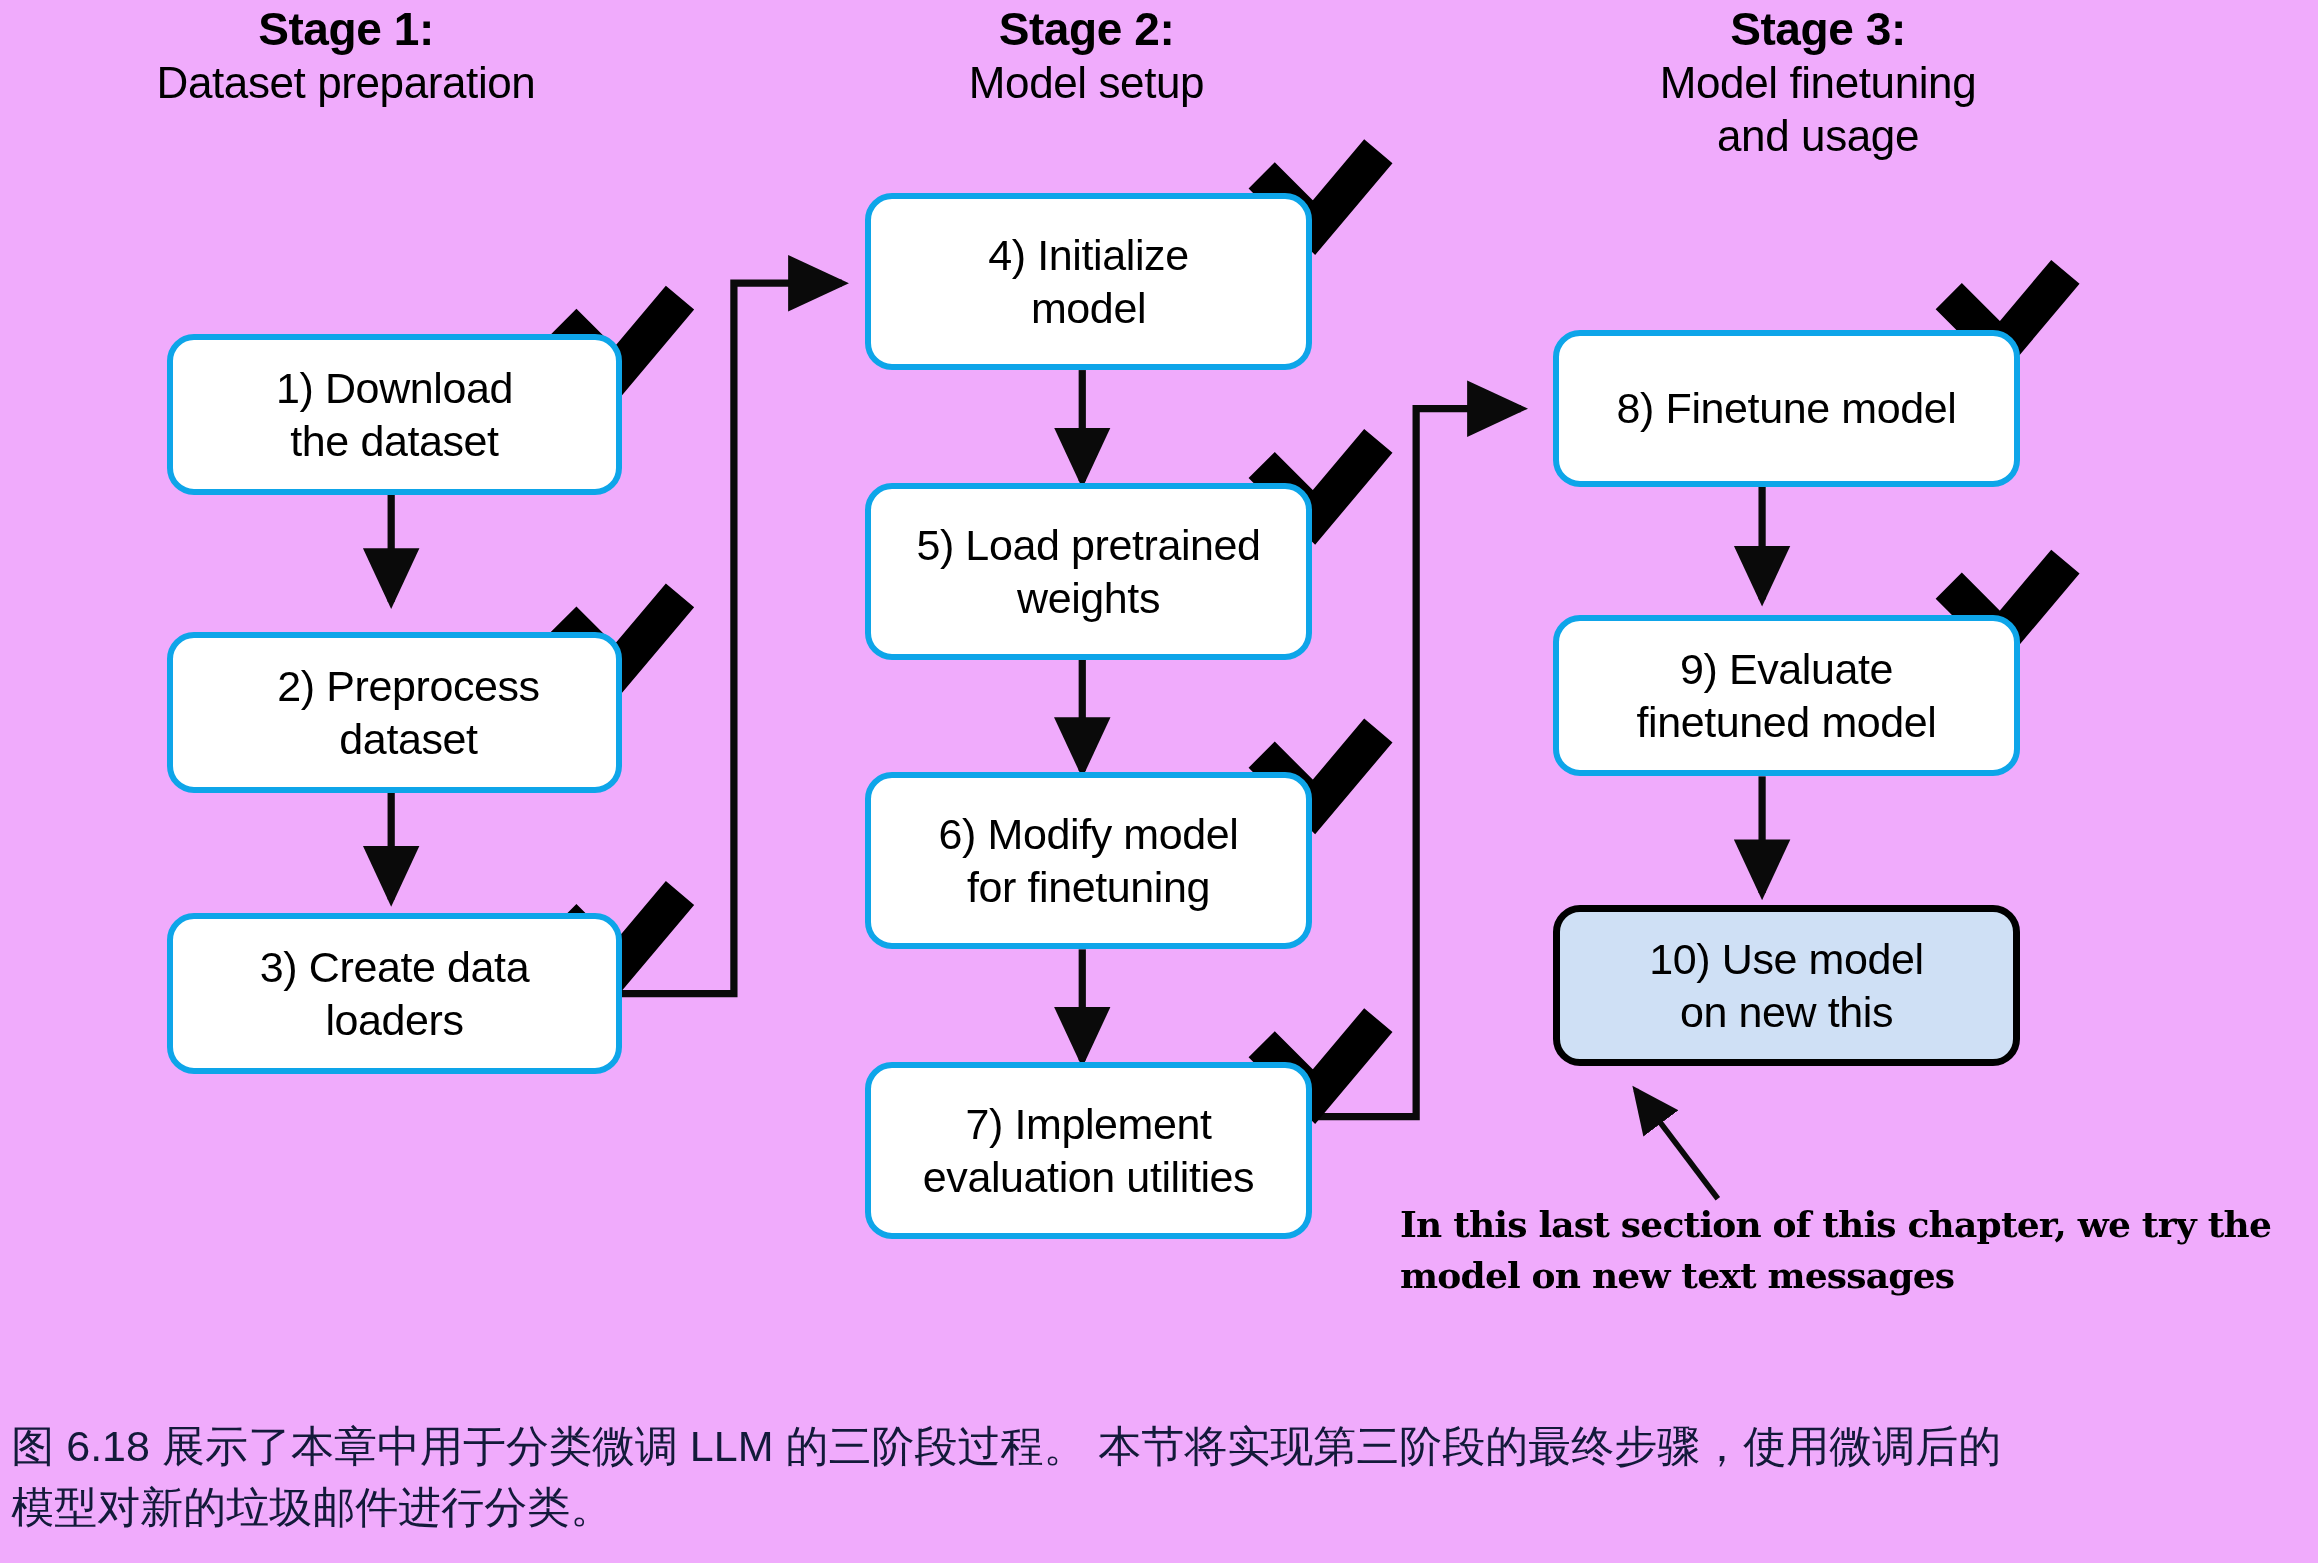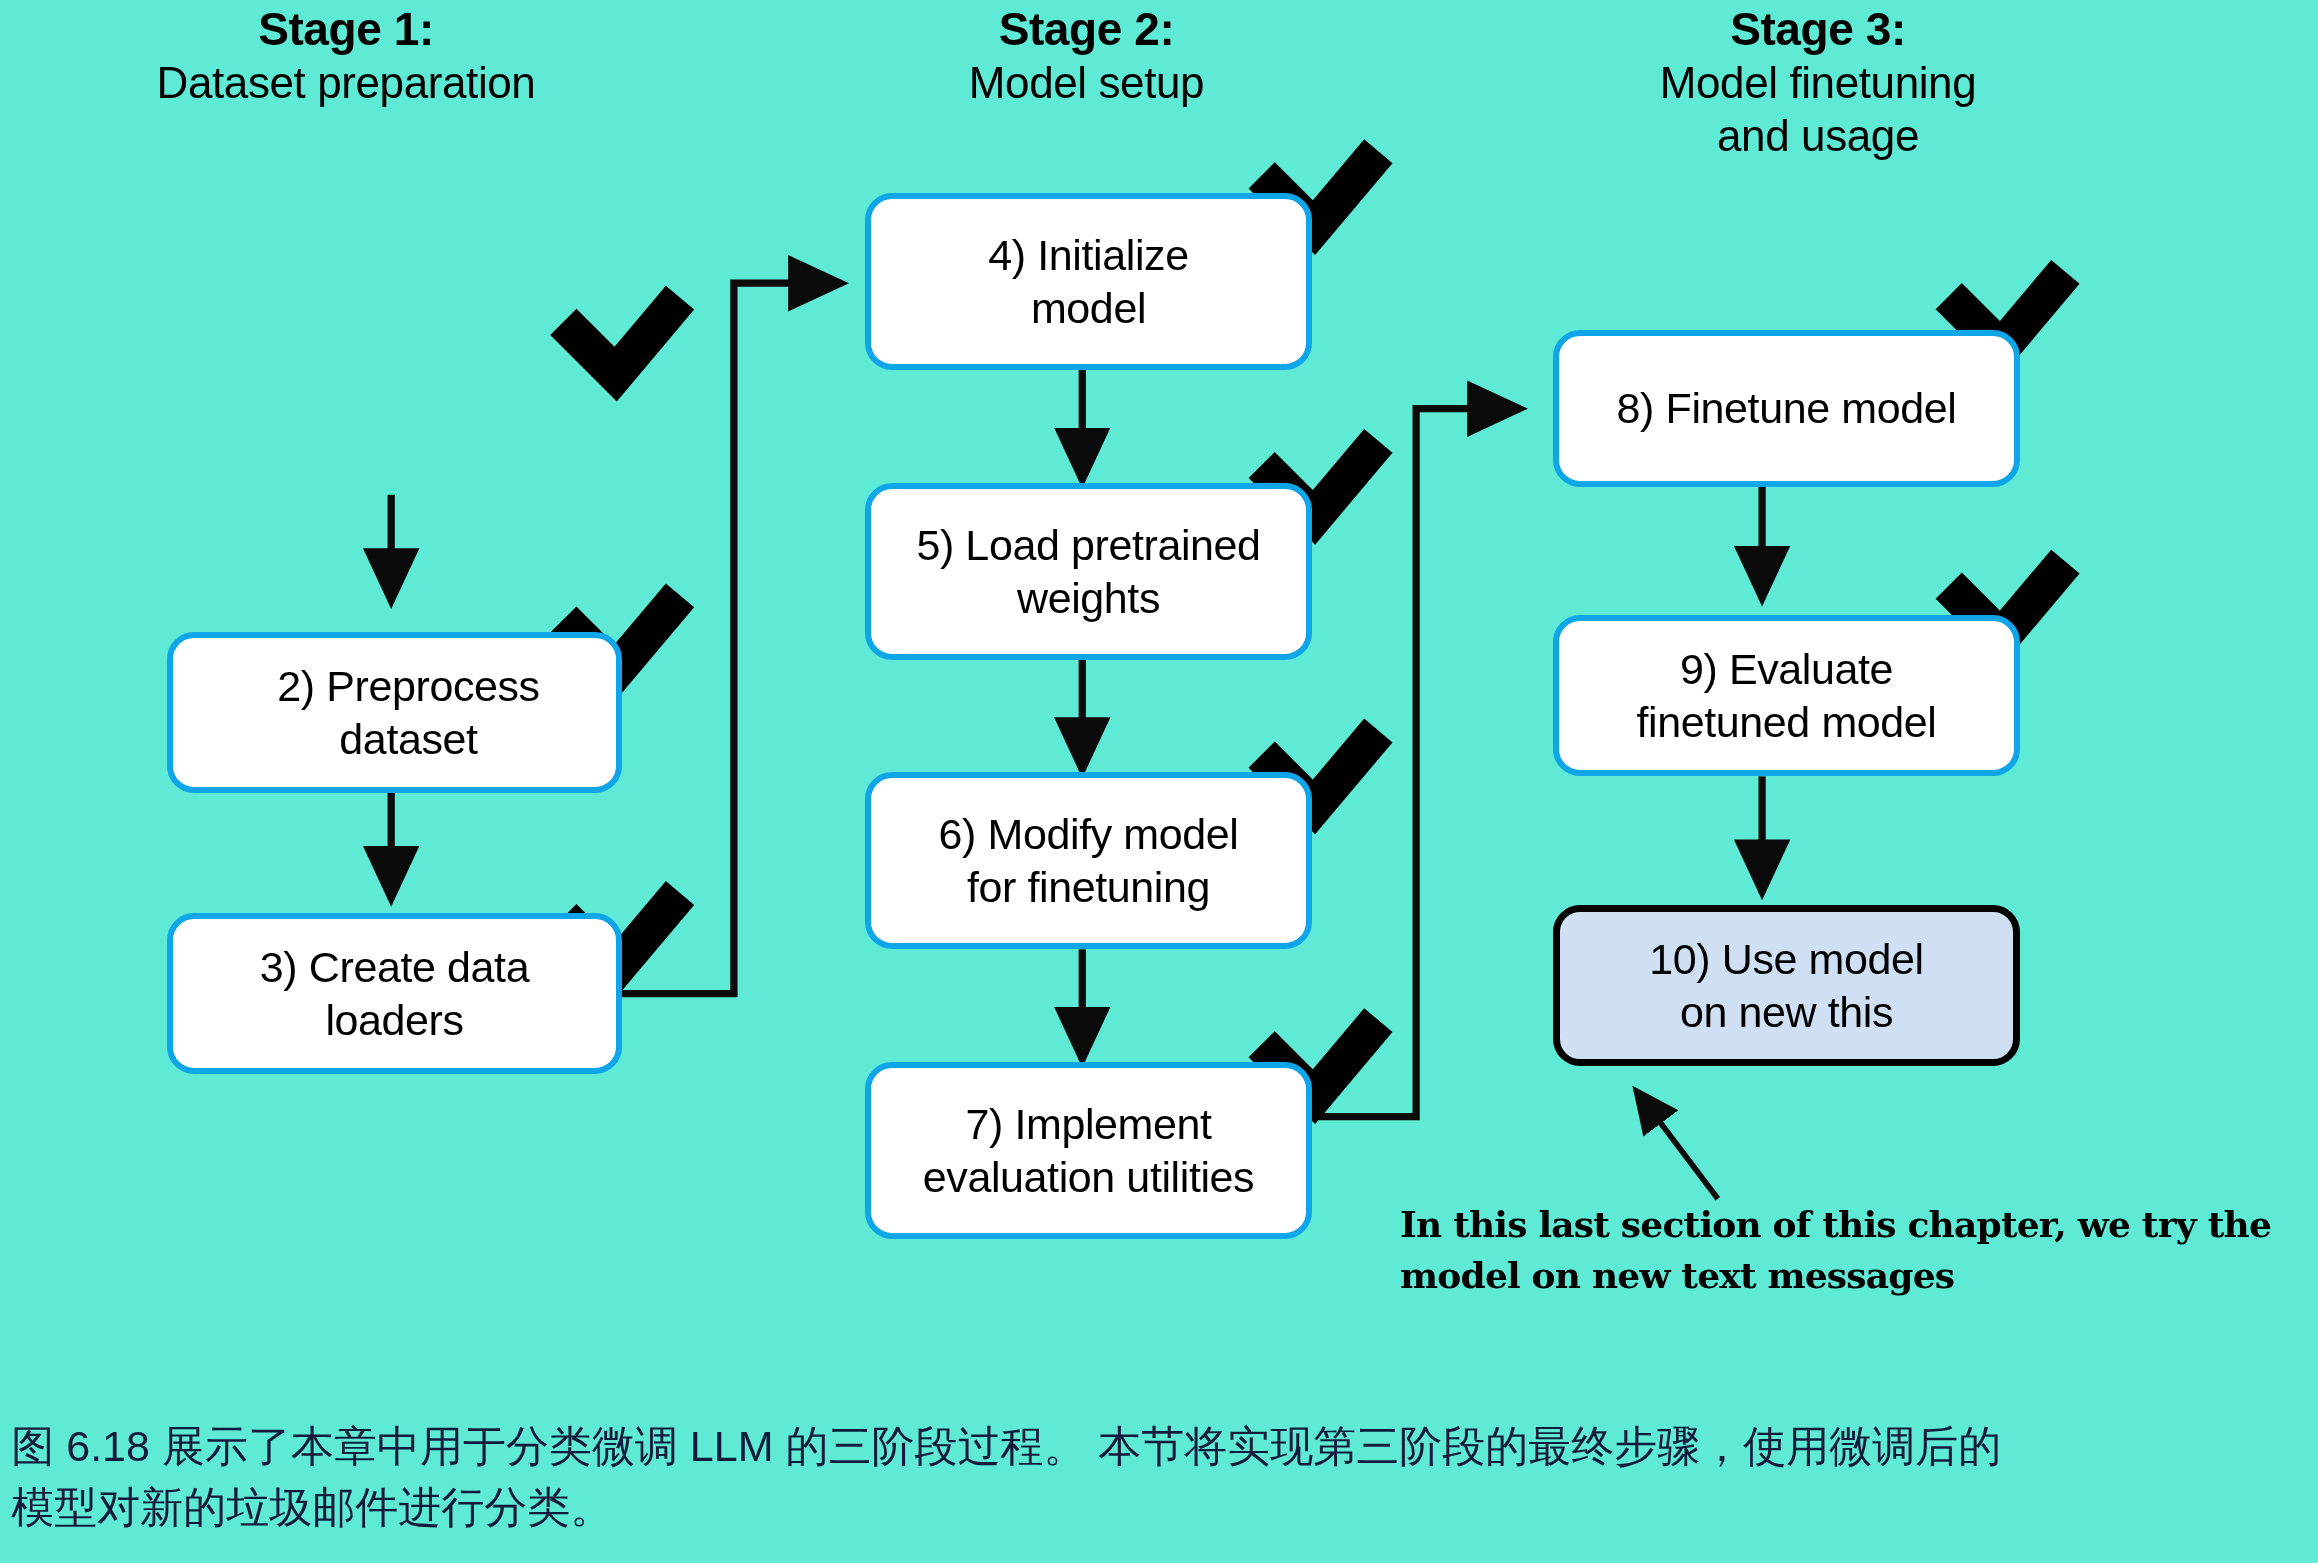--- a/index.html
+++ b/index.html
@@ -4,21 +4,21 @@
 <style>
   html, body {
     margin: 0;
     padding: 0;
     background: #ffffff;
   }
   #page {
     position: relative;
     width: 2319px;
     height: 1564px;
-    background: #5eead4;
+    background: #f0abfc;
     overflow: hidden;
     font-family: "Liberation Sans", sans-serif;
   }
   #diagram-svg {
     position: absolute;
     left: 0;
     top: 0;
     width: 2319px;
     height: 1564px;
   }
@@ -191,20 +191,26 @@
     <span class="stage-title">Stage 2:</span>
     <span class="stage-sub">Model setup</span>
   </div>
 
   <div class="stage-header" id="stage-3-header">
     <span class="stage-title">Stage 3:</span>
     <span class="stage-sub">Model finetuning</span>
     <span class="stage-sub">and usage</span>
   </div>
 
+  <div class="proc-box" id="box-1" style="left:167px; top:334px; width:455px; height:161px;">
+    <span>
+      <span class="box-text">1) Download</span>
+      <span class="box-text">the dataset</span>
+    </span>
+  </div>
 
   <div class="proc-box" id="box-2" style="left:167px; top:632px; width:455px; height:161px;padding-left:36px;">
     <span>
       <span class="box-text">2) Preprocess</span>
       <span class="box-text">dataset</span>
     </span>
   </div>
 
   <div class="proc-box" id="box-3" style="left:167px; top:913px; width:455px; height:161px;">
     <span>

